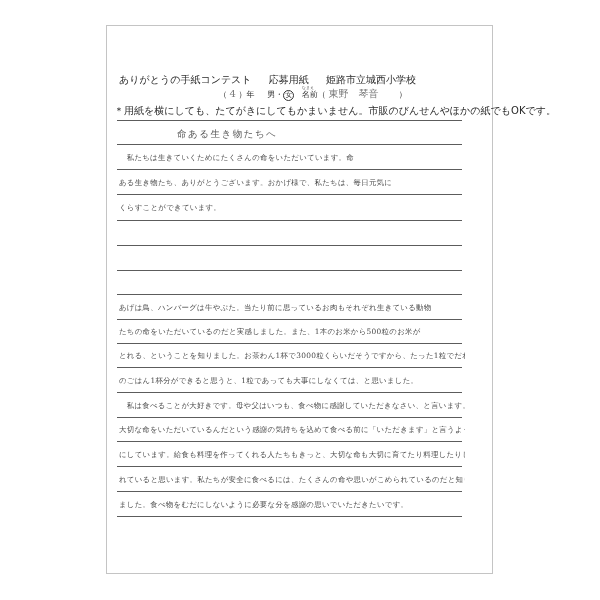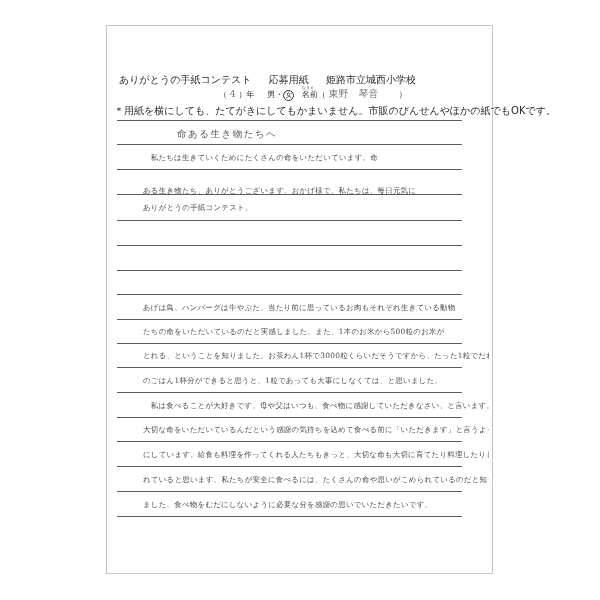--- a/index.html
+++ b/index.html
@@ -23,21 +23,21 @@
   .furi { position: relative; }
   .furi small { position: absolute; top: -5px; left: 0; font-size: 4px; color: #555; }
   .hdr3 {
     position: absolute; left: 7px; top: 78px; font-size: 10px; color: #2a2a2a; white-space: nowrap;
   }
   .ruled {
     position: absolute; left: 10px; width: 345px; height: 1px; background: #5c5c5c;
   }
   .line-text {
     position: absolute; left: 12px; width: 346px; font-family: "DejaVu Serif", serif;
-    font-size: 7.4px; color: #4a4a4a; white-space: nowrap; overflow: hidden; letter-spacing: 0.3px; margin-left: 24px;
+    font-size: 7.4px; color: #4a4a4a; white-space: nowrap; overflow: hidden; letter-spacing: 0.3px;
   }
   .title-text {
     position: absolute; left: 70px; top: 102px; font-family: Liberation Mono, monospace; font-size: 9.5px; color: #5a5a5a; letter-spacing: 1.5px;
   }
 </style>
 </head>
 <body>
 
 <div class="paper">
   <div class="hdr1">
@@ -60,23 +60,23 @@
   </div>
 
   <div class="hdr3">＊用紙を横にしても、たてがきにしてもかまいません。市販のびんせんやほかの紙でもOKです。</div>
 
   <div class="ruled" style="top:94px"></div>
   <div class="title-text">命ある生き物たちへ</div>
   <div class="ruled" style="top:118px"></div>
 
   <div class="line-text" style="top:127px">　私たちは生きていくためにたくさんの命をいただいています。命</div>
   <div class="ruled" style="top:143px"></div>
-  <div class="line-text" style="top:160px">ある生き物たち、ありがとうございます。おかげ様で、私たちは、毎日元気に</div>
+  <div class="line-text" style="top:152px">ある生き物たち、ありがとうございます。おかげ様で、私たちは、毎日元気に</div>
   <div class="ruled" style="top:168px"></div>
-  <div class="line-text" style="top:177px">ありがとうの手紙コンテスト。</div>
+  <div class="line-text" style="top:177px">くらすことができています。</div>
   <div class="ruled" style="top:194px"></div>
   <div class="ruled" style="top:219px"></div>
   <div class="ruled" style="top:244px"></div>
   <div class="ruled" style="top:268px"></div>
   <div class="line-text" style="top:277px">あげは鳥、ハンバーグは牛やぶた。当たり前に思っているお肉もそれぞれ生きている動物</div>
   <div class="ruled" style="top:293px"></div>
   <div class="line-text" style="top:301px">たちの命をいただいているのだと実感しました。また、1本のお米から500粒のお米が</div>
   <div class="ruled" style="top:317px"></div>
   <div class="line-text" style="top:325px">とれる、ということを知りました。お茶わん1杯で3000粒くらいだそうですから、たった1粒でだれか</div>
   <div class="ruled" style="top:341px"></div>

